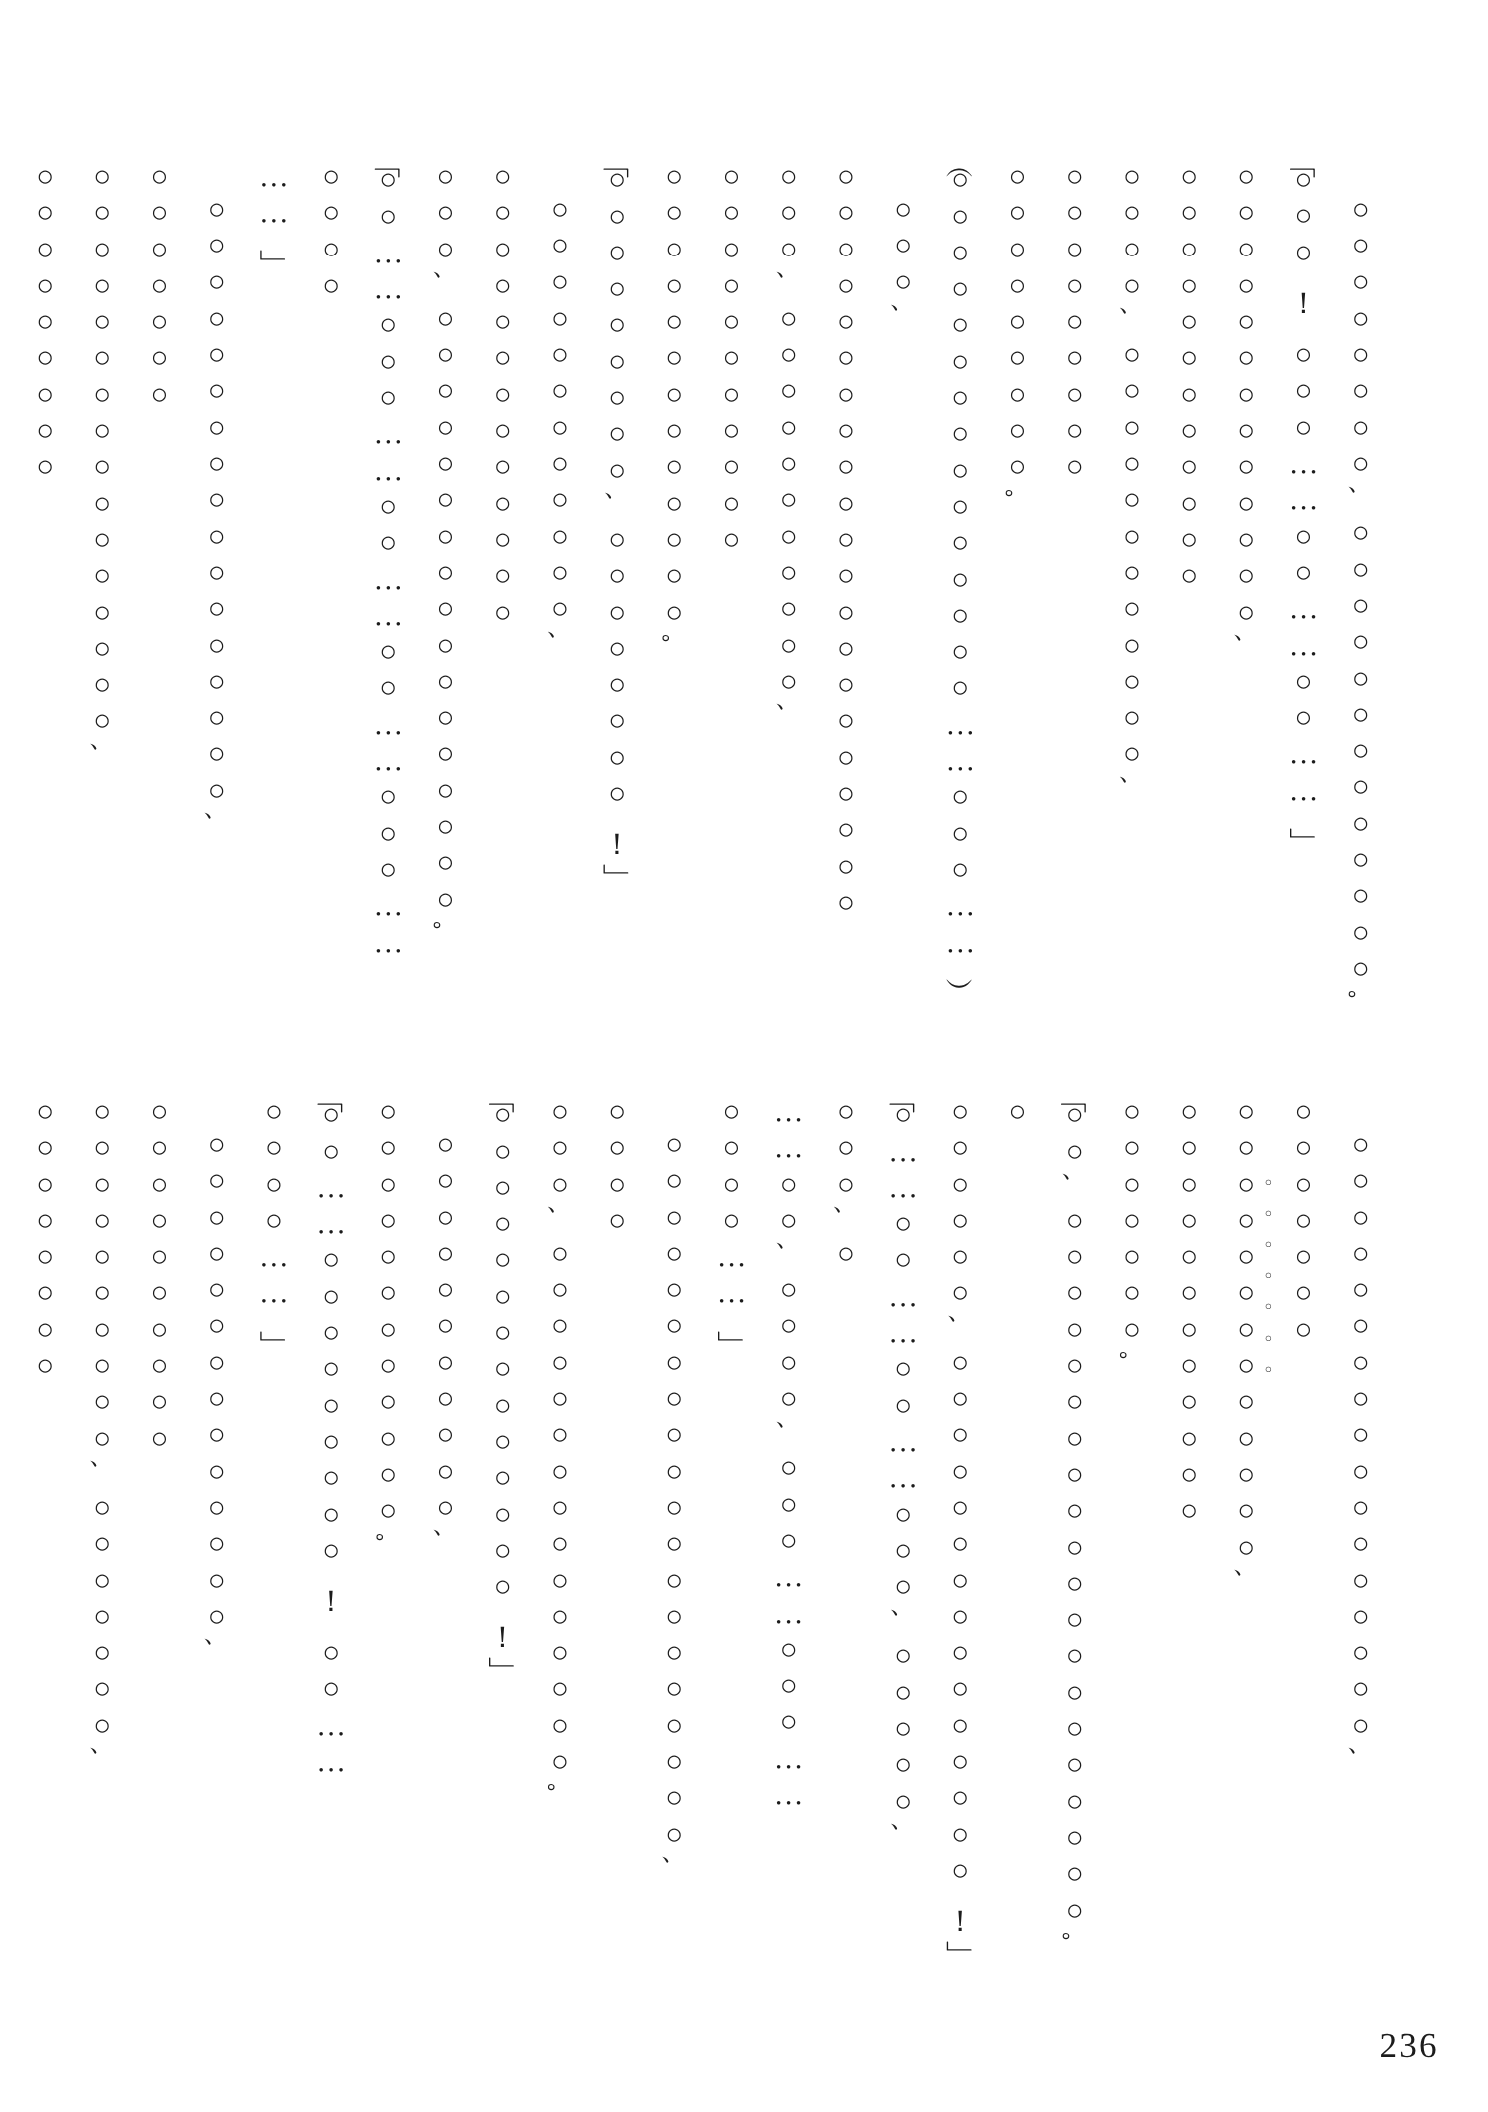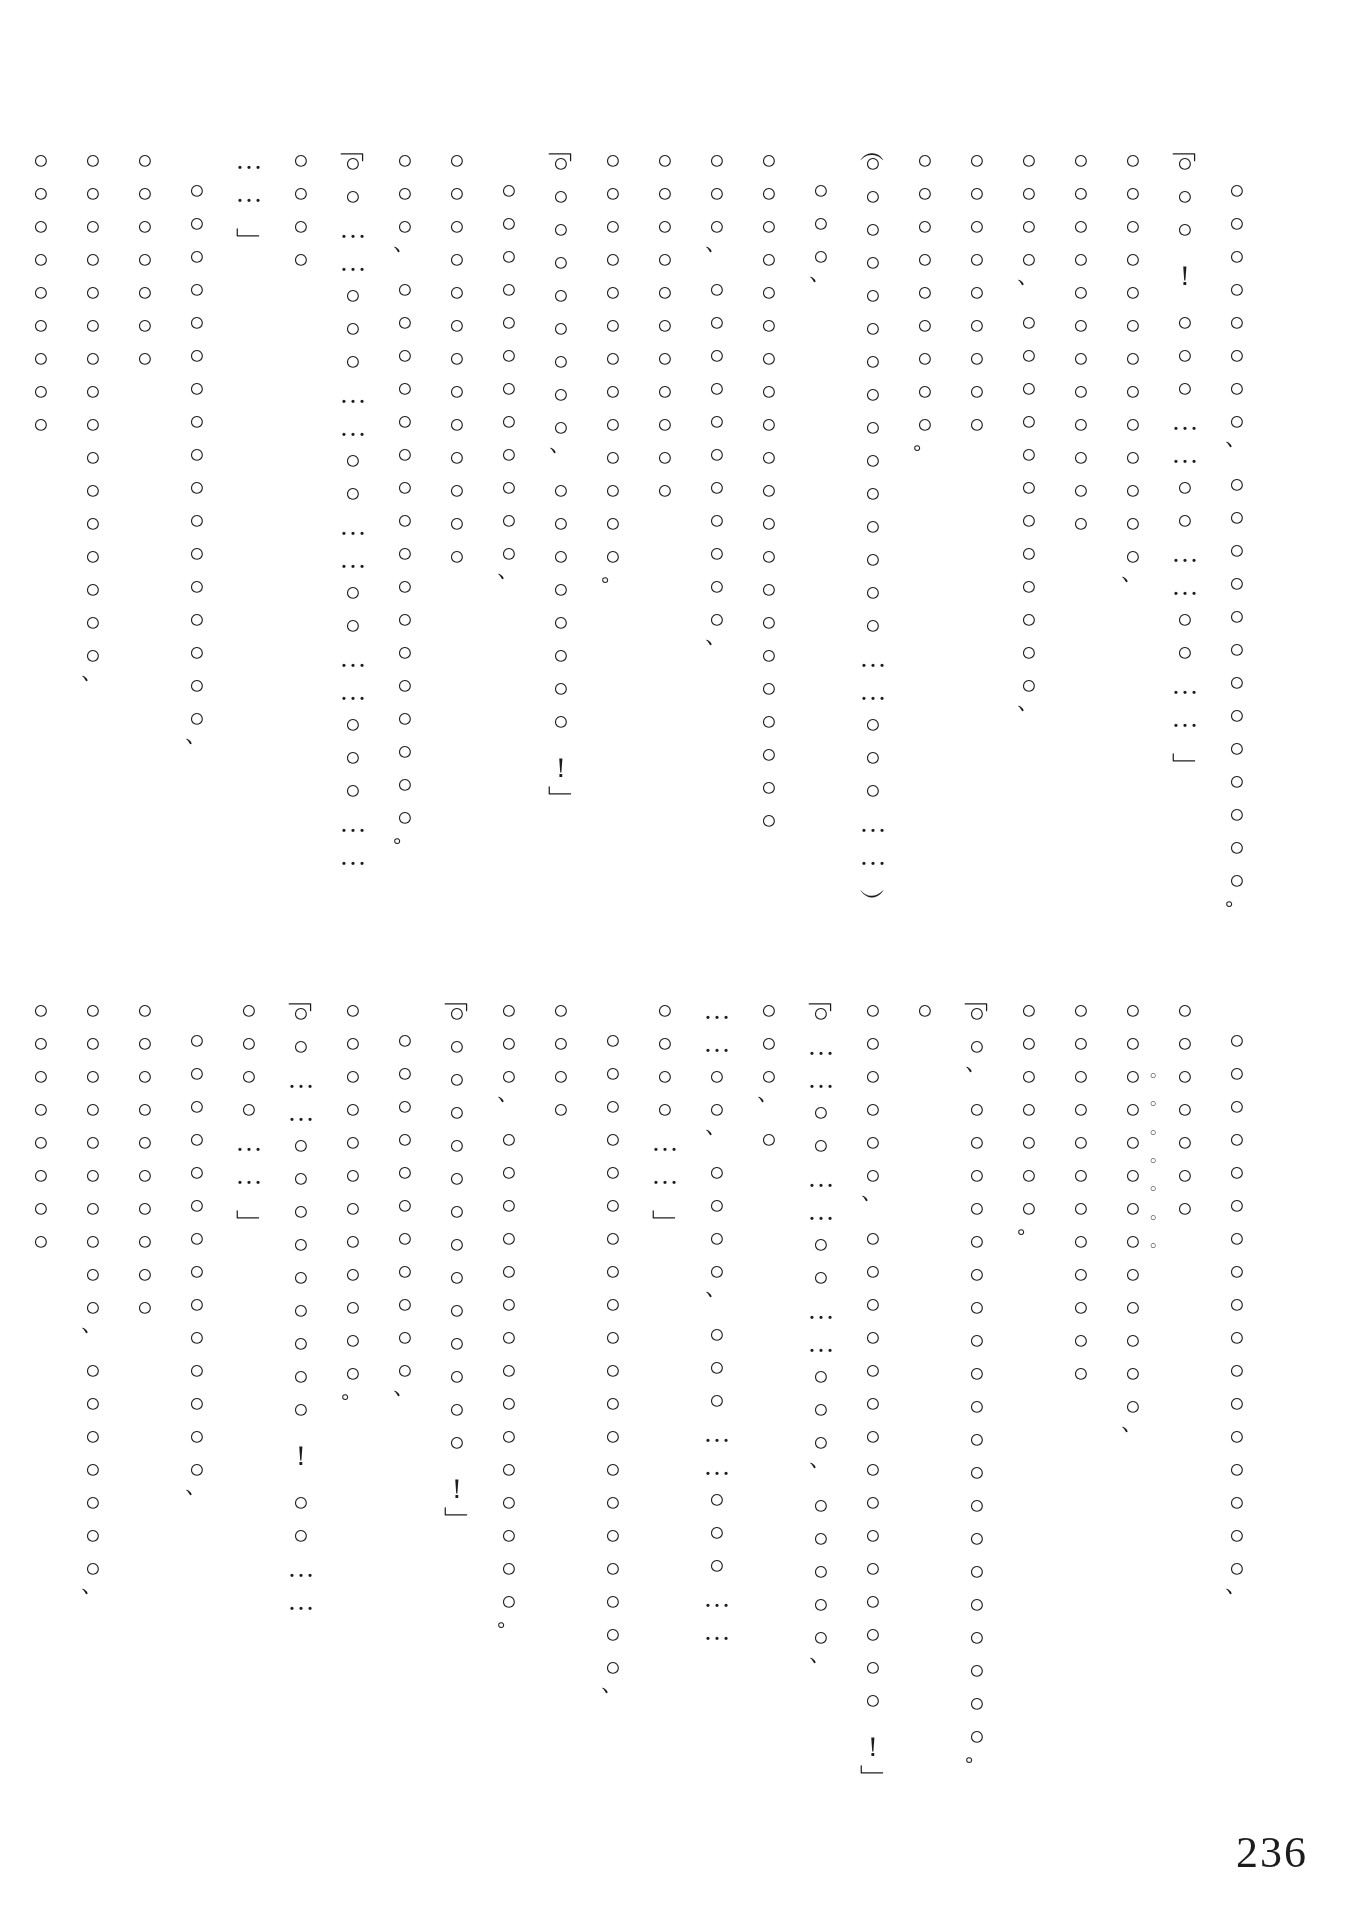--- a/index.html
+++ b/index.html
@@ -41,21 +41,21 @@
     text-indent: 30px;
   }
   ruby rt {
     font-size: 11px;
     letter-spacing: 0;
   }
   .page-number {
     position: absolute;
     right: 45px;
     bottom: 42px;
-    font-size: 44px;
+    font-size: 32px;
     color: #1c1c1c;
     letter-spacing: 2px;
   }
 </style>
 </head>
 <body>
 
 <div class="band" id="band-top">
     <p class="indent">○○○○○○○○、○○○○○○○○○○○○○。</p>
     <p>「○○○！　○○○……○○……○○……」</p>

